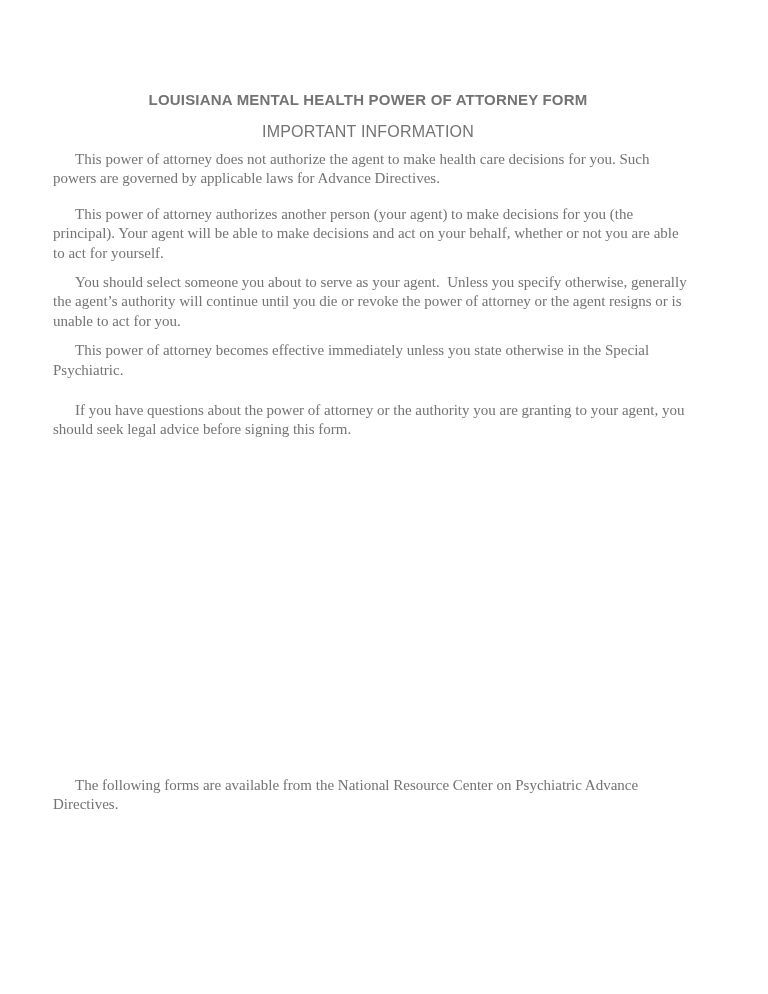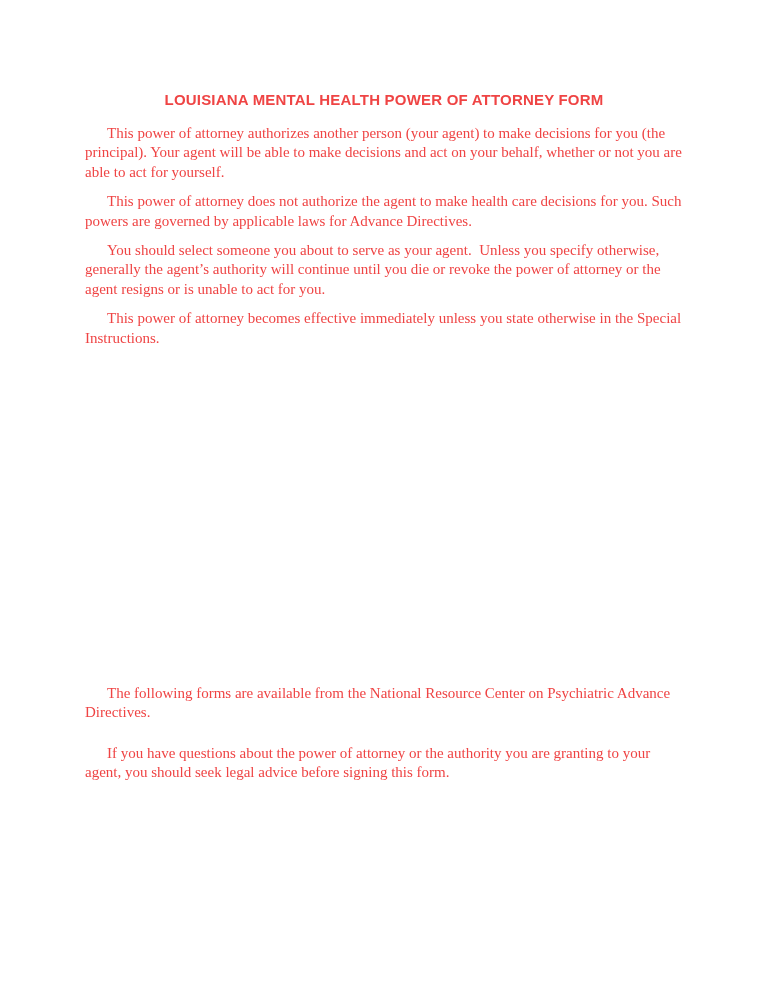--- a/index.html
+++ b/index.html
@@ -5,23 +5,23 @@
   html, body {
     margin: 0;
     padding: 0;
     background: #ffffff;
   }
   .page {
     position: relative;
     width: 768px;
     height: 994px;
     background: #ffffff;
-    color: #ef4444;
+    color: #737373;
     box-sizing: border-box;
-    padding: 0 81px 0 85px;
+    padding: 0 81px 0 53px;
     overflow: hidden;
     font-family: "Liberation Serif", serif;
   }
   .doc-title {
     margin: 92px 4px 0 0;
     font-family: "Liberation Sans", sans-serif;
     font-weight: bold;
     font-size: 15px;
     line-height: 16px;
     text-align: center;
@@ -53,26 +53,27 @@
   p.body.closing {
     margin-top: 336px;
   }
 </style>
 </head>
 <body>
 
 <div class="page">
   <h1 class="doc-title">LOUISIANA MENTAL HEALTH POWER OF ATTORNEY FORM</h1>
 
+  <h2 class="doc-subtitle">IMPORTANT INFORMATION</h2>
+
+  <p class="body">This power of attorney does not authorize the agent to make health care decisions for you. Such powers are governed by applicable laws for Advance Directives.</p>
 
   <p class="body first">This power of attorney authorizes another person (your agent) to make decisions for you (the principal). Your agent will be able to make decisions and act on your behalf, whether or not you are able to act for yourself.</p>
-
-  <p class="body">This power of attorney does not authorize the agent to make health care decisions for you. Such powers are governed by applicable laws for Advance Directives.</p>
 
   <p class="body">You should select someone you about to serve as your agent.  Unless you specify otherwise, generally the agent’s authority will continue until you die or revoke the power of attorney or the agent resigns or is unable to act for you.</p>
 
 
-  <p class="body">This power of attorney becomes effective immediately unless you state otherwise in the Special Instructions.</p>
+  <p class="body">This power of attorney becomes effective immediately unless you state otherwise in the Special Psychiatric.</p>
+
+  <p class="body wide-gap">If you have questions about the power of attorney or the authority you are granting to your agent, you should seek legal advice before signing this form.</p>
 
   <p class="body closing">The following forms are available from the National Resource Center on Psychiatric Advance Directives.</p>
-
-  <p class="body wide-gap">If you have questions about the power of attorney or the authority you are granting to your agent, you should seek legal advice before signing this form.</p>
 </div>
 
 </body></html>

